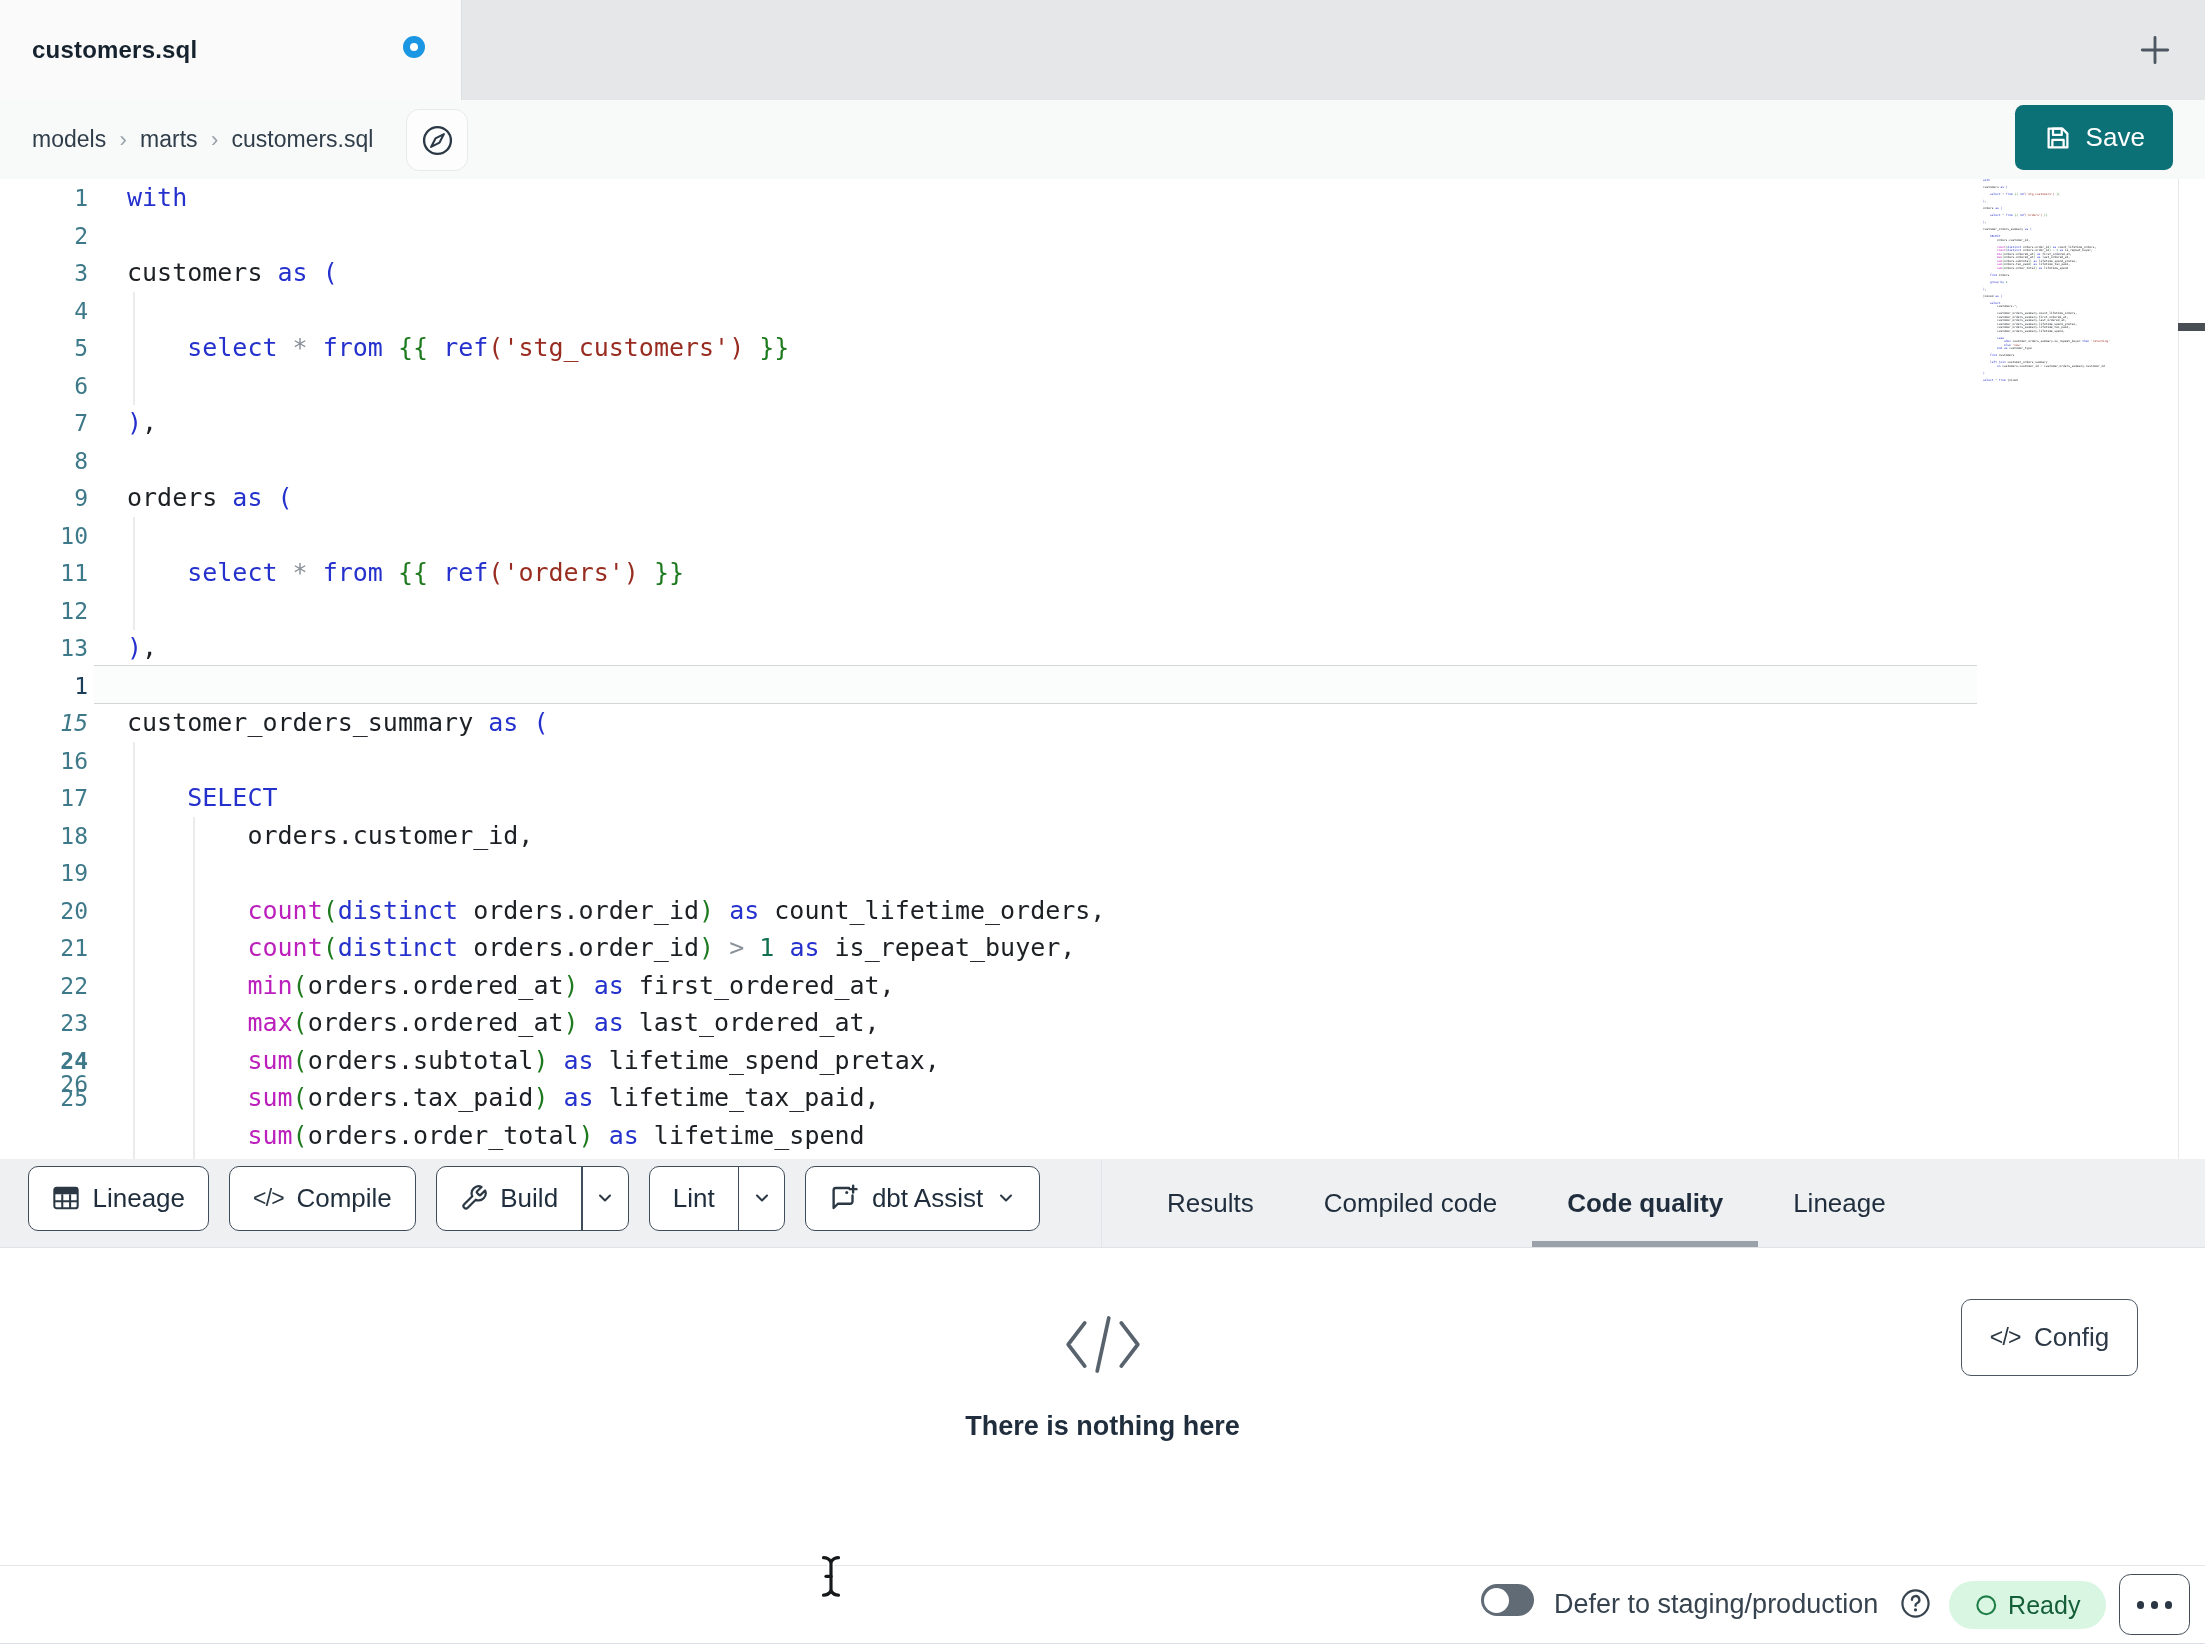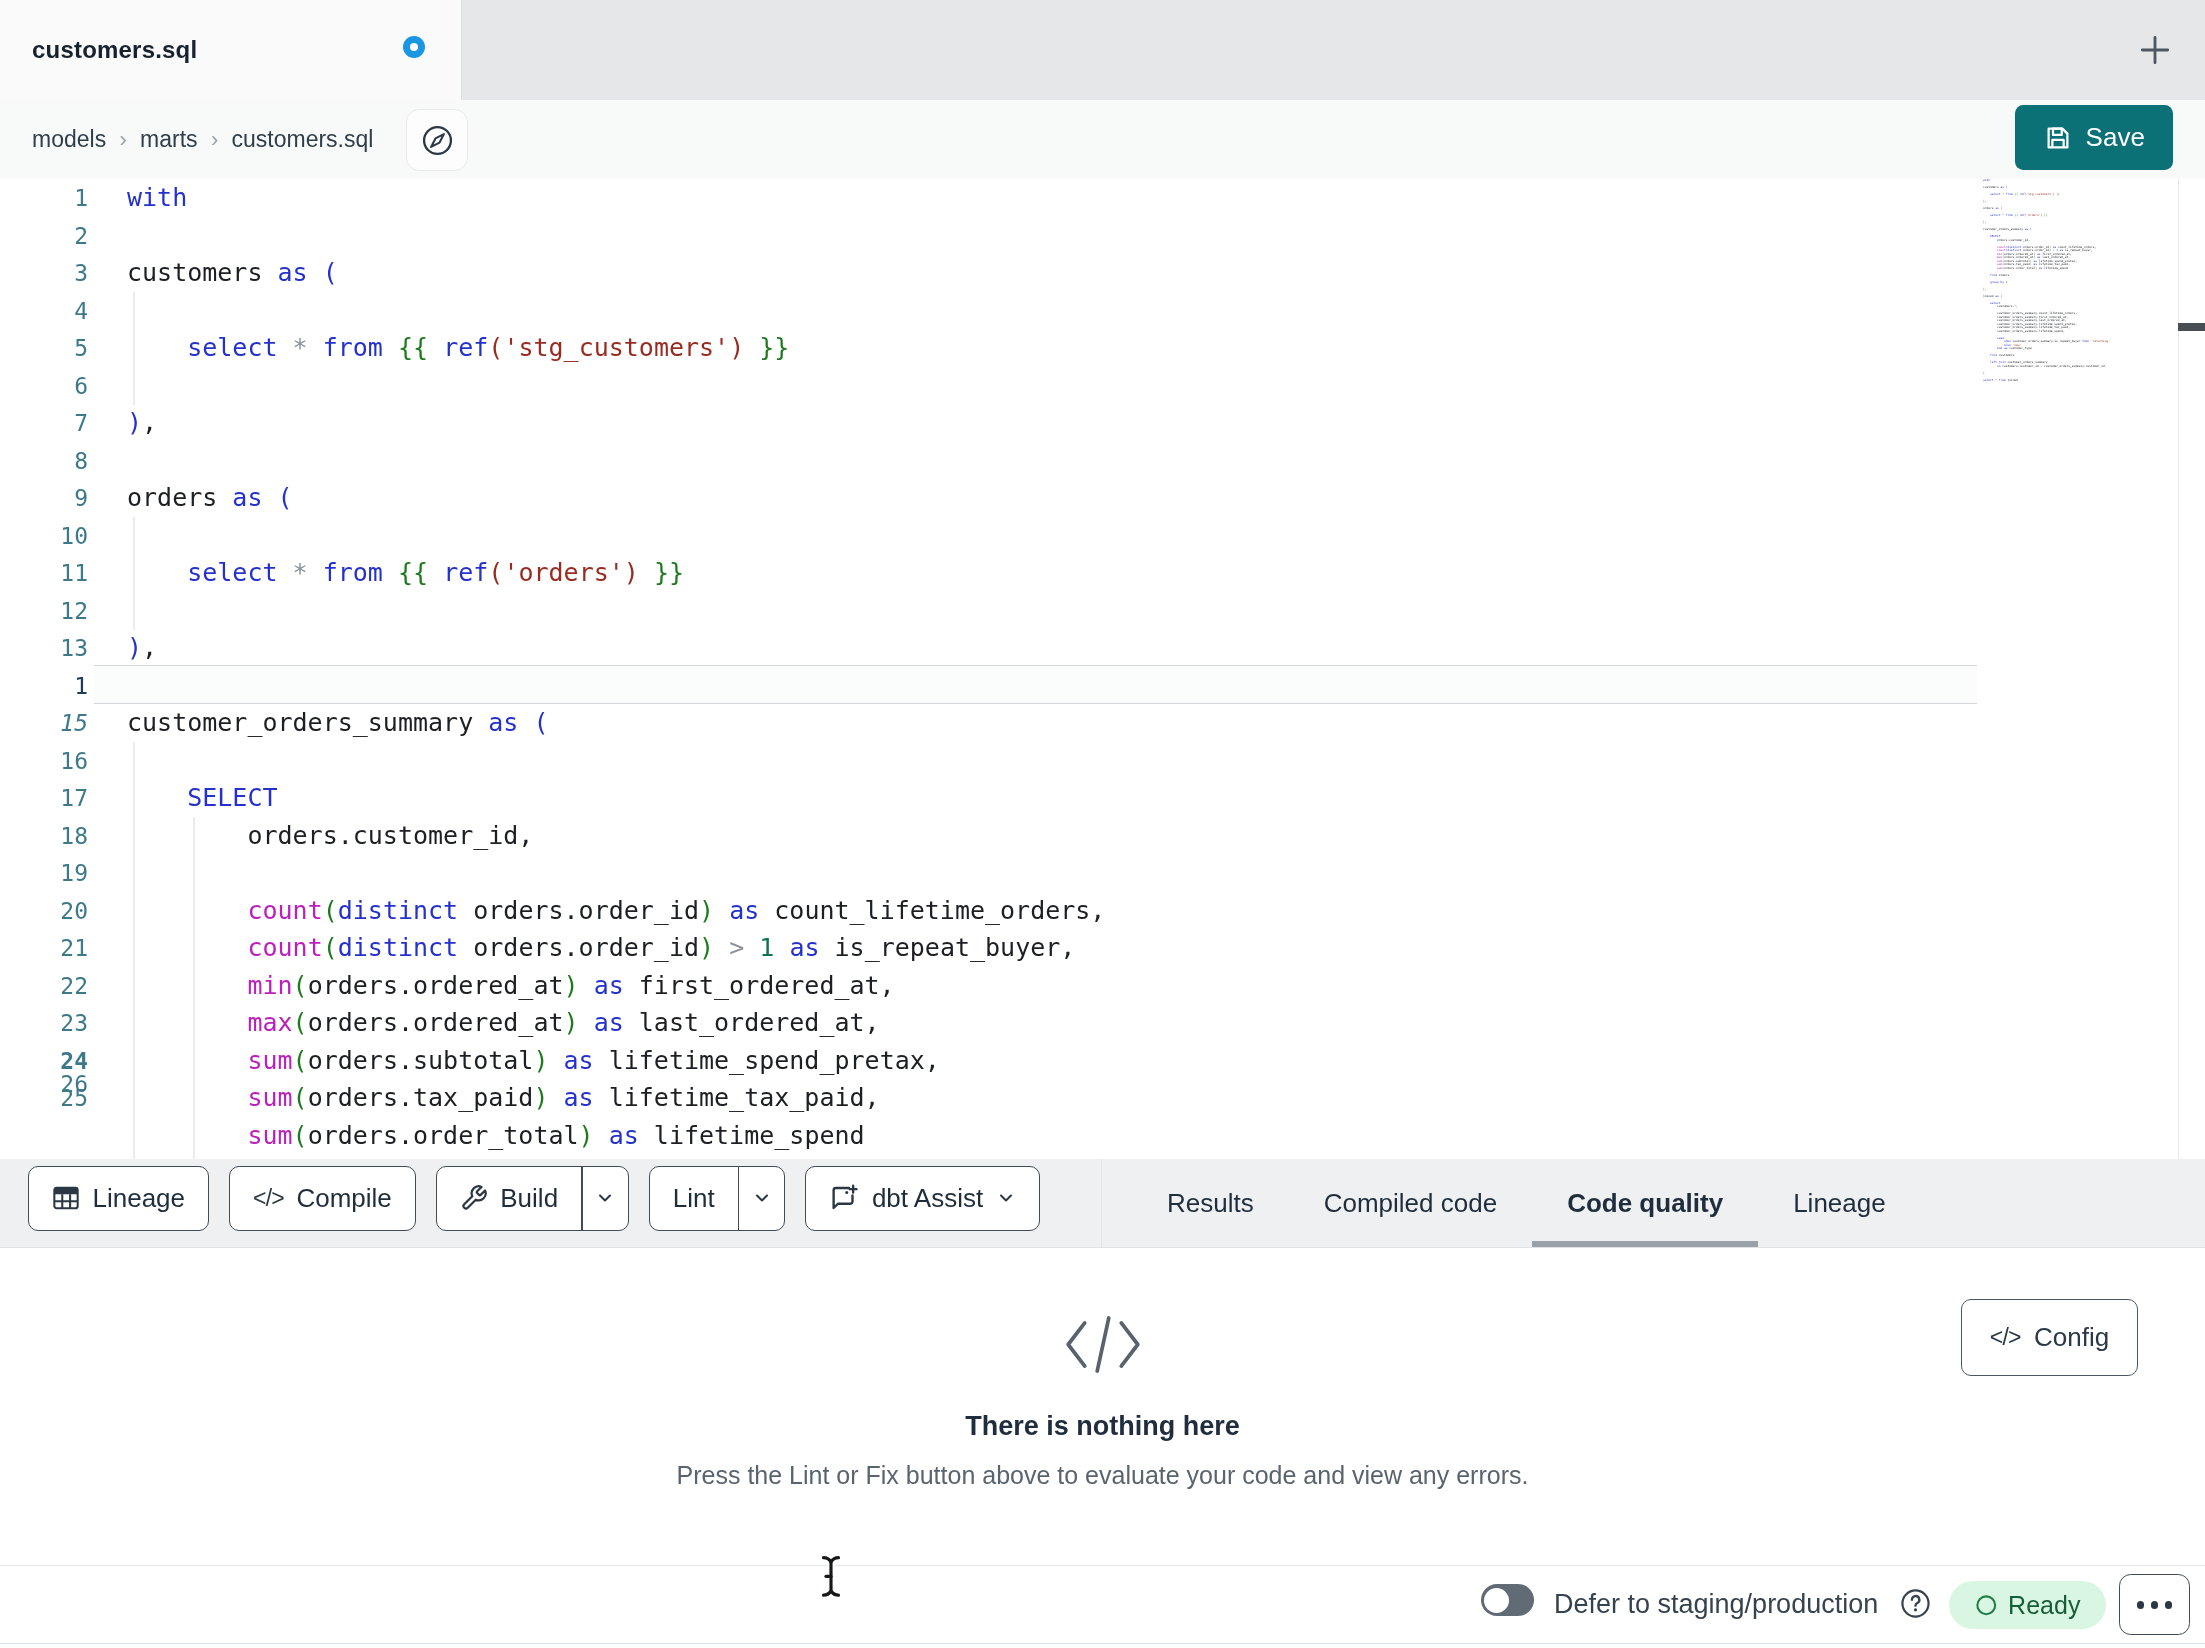--- a/index.html
+++ b/index.html
@@ -324,21 +324,20 @@
     </div>
   </div>
 
   <div class="results">
     <svg class="empty-icon" width="87" height="63" viewBox="0 0 104 76">
       <path d="M30 12 L10 38 L30 64" stroke="#59636d" stroke-width="4.5" fill="none" stroke-linecap="round" stroke-linejoin="round"></path>
       <path d="M59 6 L45 70" stroke="#59636d" stroke-width="4.5" fill="none" stroke-linecap="round"></path>
       <path d="M74 12 L94 38 L74 64" stroke="#59636d" stroke-width="4.5" fill="none" stroke-linecap="round" stroke-linejoin="round"></path>
     </svg>
     <div class="empty-title">There is nothing here</div>
-    <div class="empty-sub">Press the Lint or Fix button above to evaluate your code and view any errors.</div>
     <div class="config-btn">
       <span class="code-glyph">&lt;/&gt;</span>
       <span class="lbl">Config</span>
     </div>
   </div>
 
   <div class="statusbar">
     <div class="toggle">
       <div class="knob"></div>
     </div>

